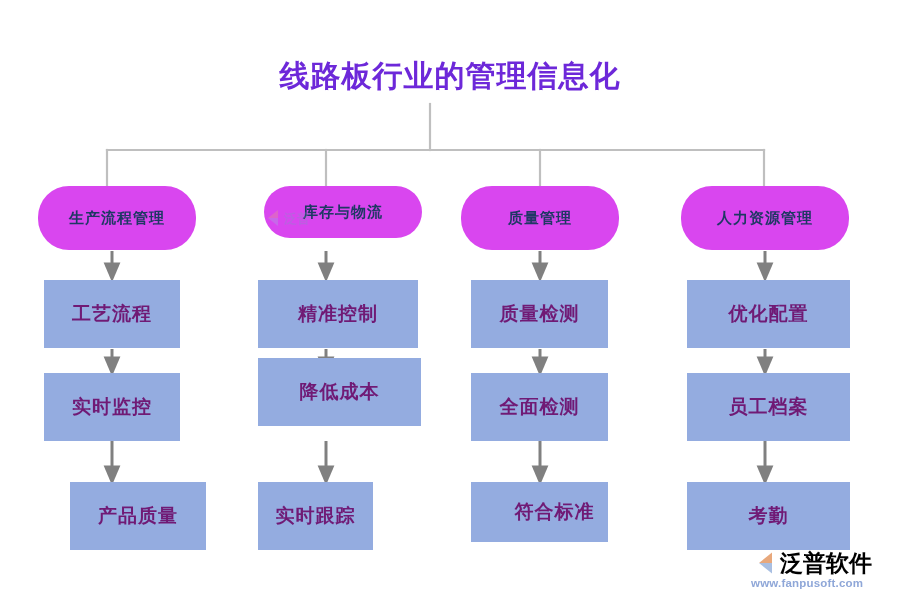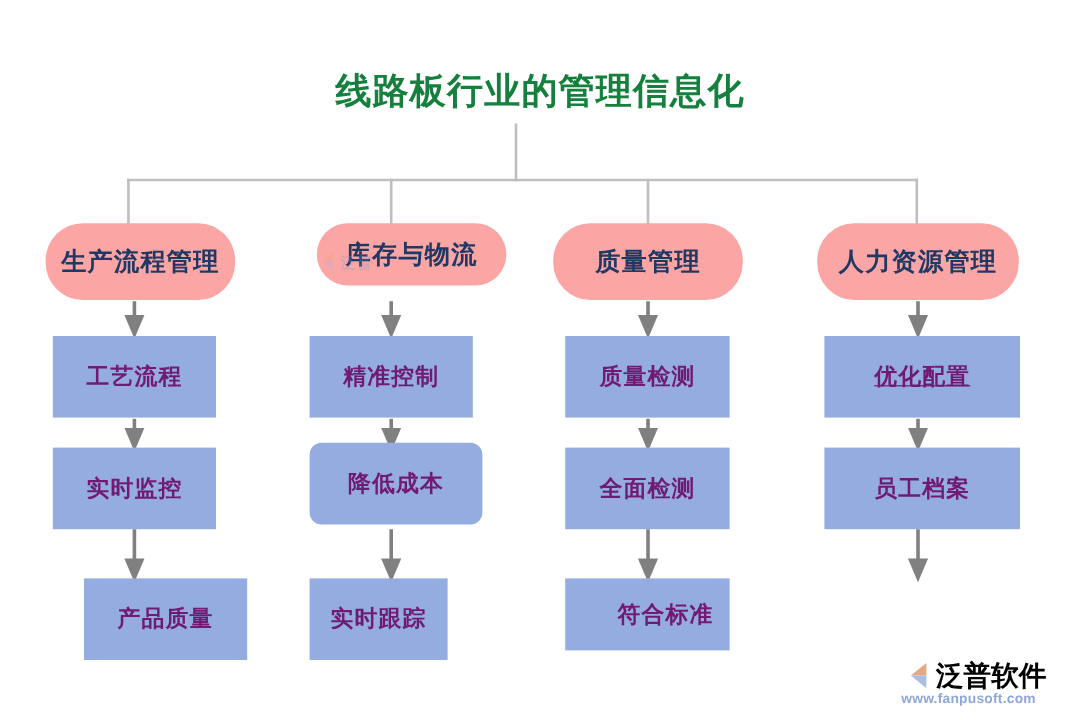--- a/index.html
+++ b/index.html
@@ -23,21 +23,21 @@
   .page-title {
     position: absolute;
     left: 0;
     top: 56px;
     width: 900px;
     text-align: center;
     font-family: "Liberation Serif", "DejaVu Serif", serif;
     font-size: 30px;
     font-weight: 700;
     letter-spacing: 1px;
-    color: #15803d;
+    color: #6d28d9;
     white-space: nowrap;
   }
 
   
   #connector-svg {
     position: absolute;
     left: 0;
     top: 0;
     width: 900px;
     height: 600px;
@@ -51,23 +51,23 @@
     align-items: center;
     justify-content: center;
     text-align: center;
     font-family: "Liberation Serif", "DejaVu Serif", serif;
     font-weight: 700;
     white-space: nowrap;
     overflow: hidden;
   }
 
   .node.head {
-    background: #fca5a5;
+    background: #d946ef;
     color: #1f3864;
-    font-size: 21px;
+    font-size: 15px;
     letter-spacing: 1px;
     border-radius: 31px;
   }
 
   .node.step {
     background: #94ace0;
     color: #701a75;
     font-size: 19px;
     letter-spacing: 1px;
   }
@@ -178,24 +178,24 @@
   <div class="node step" style="left:44px; top:373px; width:136px; height:68px;">
     <span>实时监控</span>
   </div>
   <div class="node step" style="left:44px; top:482px; width:136px; height:68px;margin-left:26px;">
     <span>产品质量</span>
   </div>
 
   <div class="node head" style="left:252px; top:186px; width:158px; height:52px;margin-left:12px;">
     <span>库存与物流</span>
   </div>
-  <div class="node step" style="left:258px; top:280px; width:136px; height:68px;">
+  <div class="node step" style="left:258px; top:280px; width:160px; height:68px;">
     <span>精准控制</span>
   </div>
-  <div class="node step" style="left:258px; top:369px; width:144px; height:68px;border-radius:10px;">
+  <div class="node step" style="left:258px; top:358px; width:163px; height:68px;">
     <span>降低成本</span>
   </div>
   <div class="node step" style="left:258px; top:482px; width:115px; height:68px;">
     <span>实时跟踪</span>
   </div>
 
   <div class="node head" style="left:461px; top:186px; width:158px; height:64px;">
     <span>质量管理</span>
   </div>
   <div class="node step" style="left:471px; top:280px; width:137px; height:68px;">
@@ -204,25 +204,28 @@
   <div class="node step" style="left:471px; top:373px; width:137px; height:68px;">
     <span>全面检测</span>
   </div>
   <div class="node step" style="left:471px; top:482px; width:137px; height:60px;padding-left:30px;">
     <span>符合标准</span>
   </div>
 
   <div class="node head" style="left:681px; top:186px; width:168px; height:64px;">
     <span>人力资源管理</span>
   </div>
-  <div class="node step" style="left:687px; top:280px; width:163px; height:68px;text-decoration:underline;">
+  <div class="node step" style="left:687px; top:280px; width:163px; height:68px;">
     <span>优化配置</span>
   </div>
   <div class="node step" style="left:687px; top:373px; width:163px; height:68px;">
     <span>员工档案</span>
+  </div>
+  <div class="node step" style="left:687px; top:482px; width:163px; height:68px;">
+    <span>考勤</span>
   </div>
 
   <svg class="wm-mark" viewBox="0 0 62 26" xmlns="http://www.w3.org/2000/svg">
     <path d="M16 3 A10 10 0 1 0 16 23 A8 8 0 1 1 16 3 Z" fill="#7d96c4"></path>
     <path d="M12 13 L22 5 L22 13 Z" fill="#e8a87c"></path>
     <path d="M12 13 L22 21 L22 13 Z" fill="#9fb8dd"></path>
     <text x="28" y="18" font-family="Liberation Serif, serif" font-size="13" font-weight="700" fill="#7d96c4">泛普</text>
   </svg>
 
   <div id="brand">

